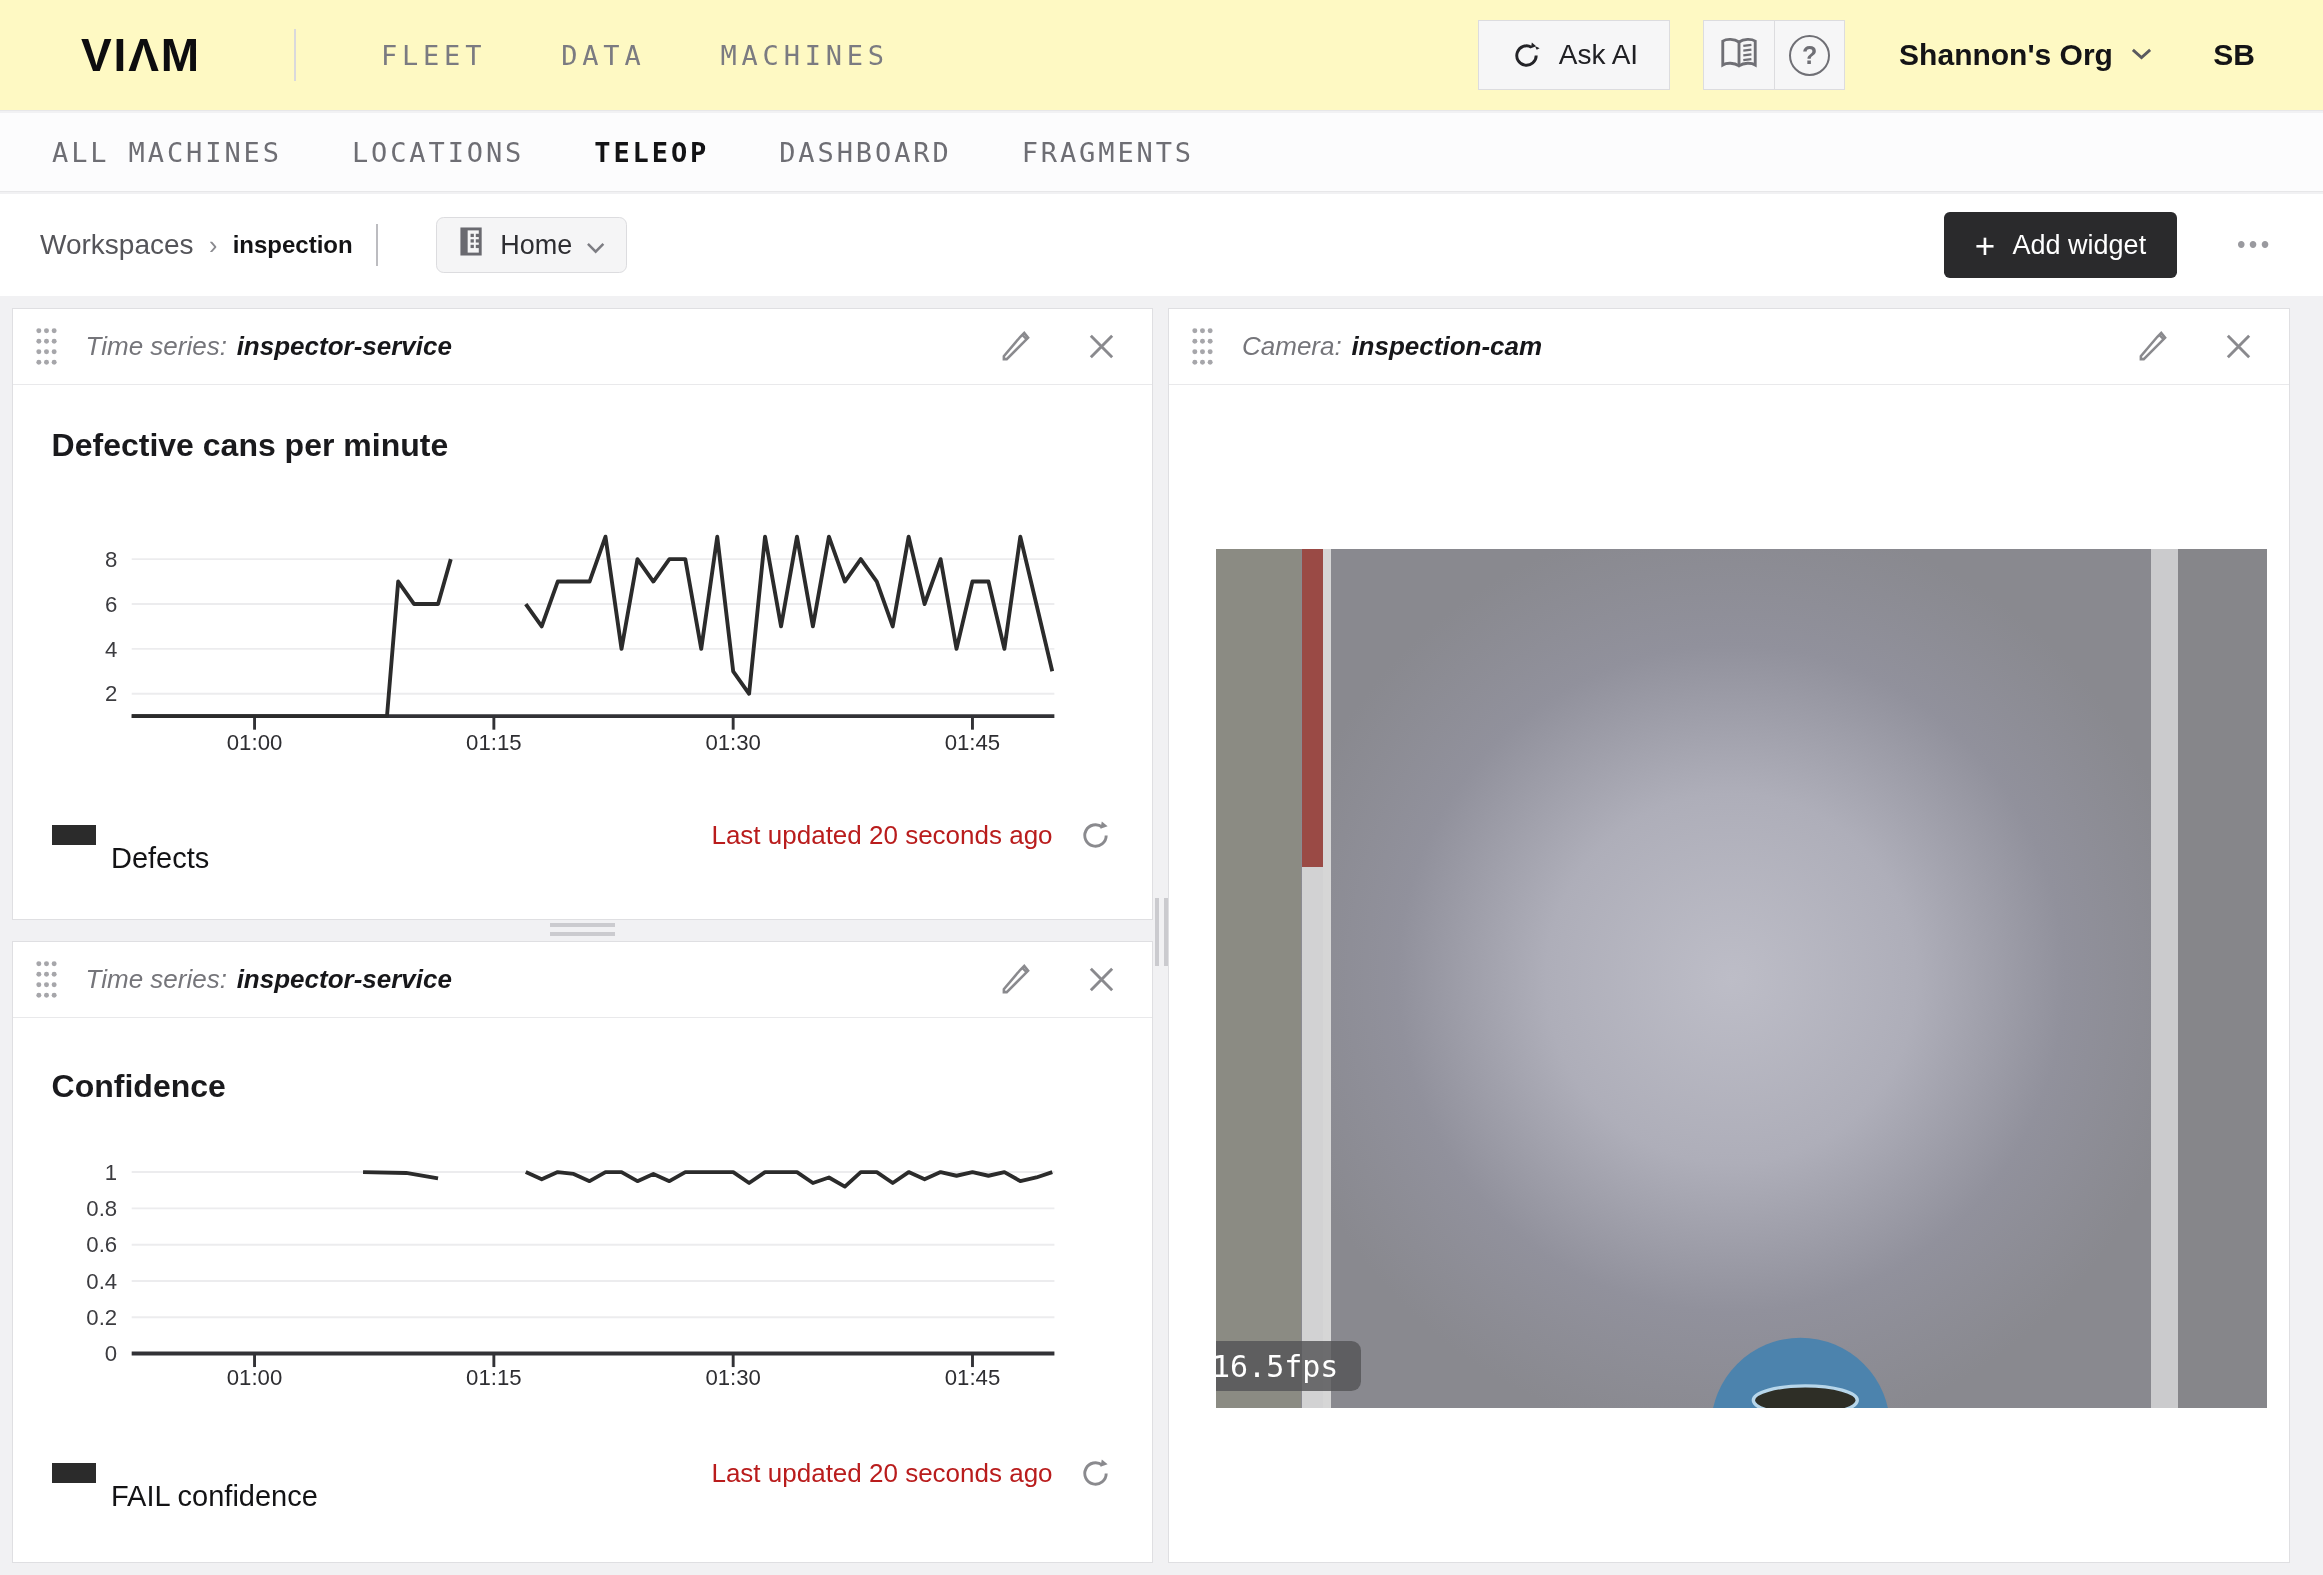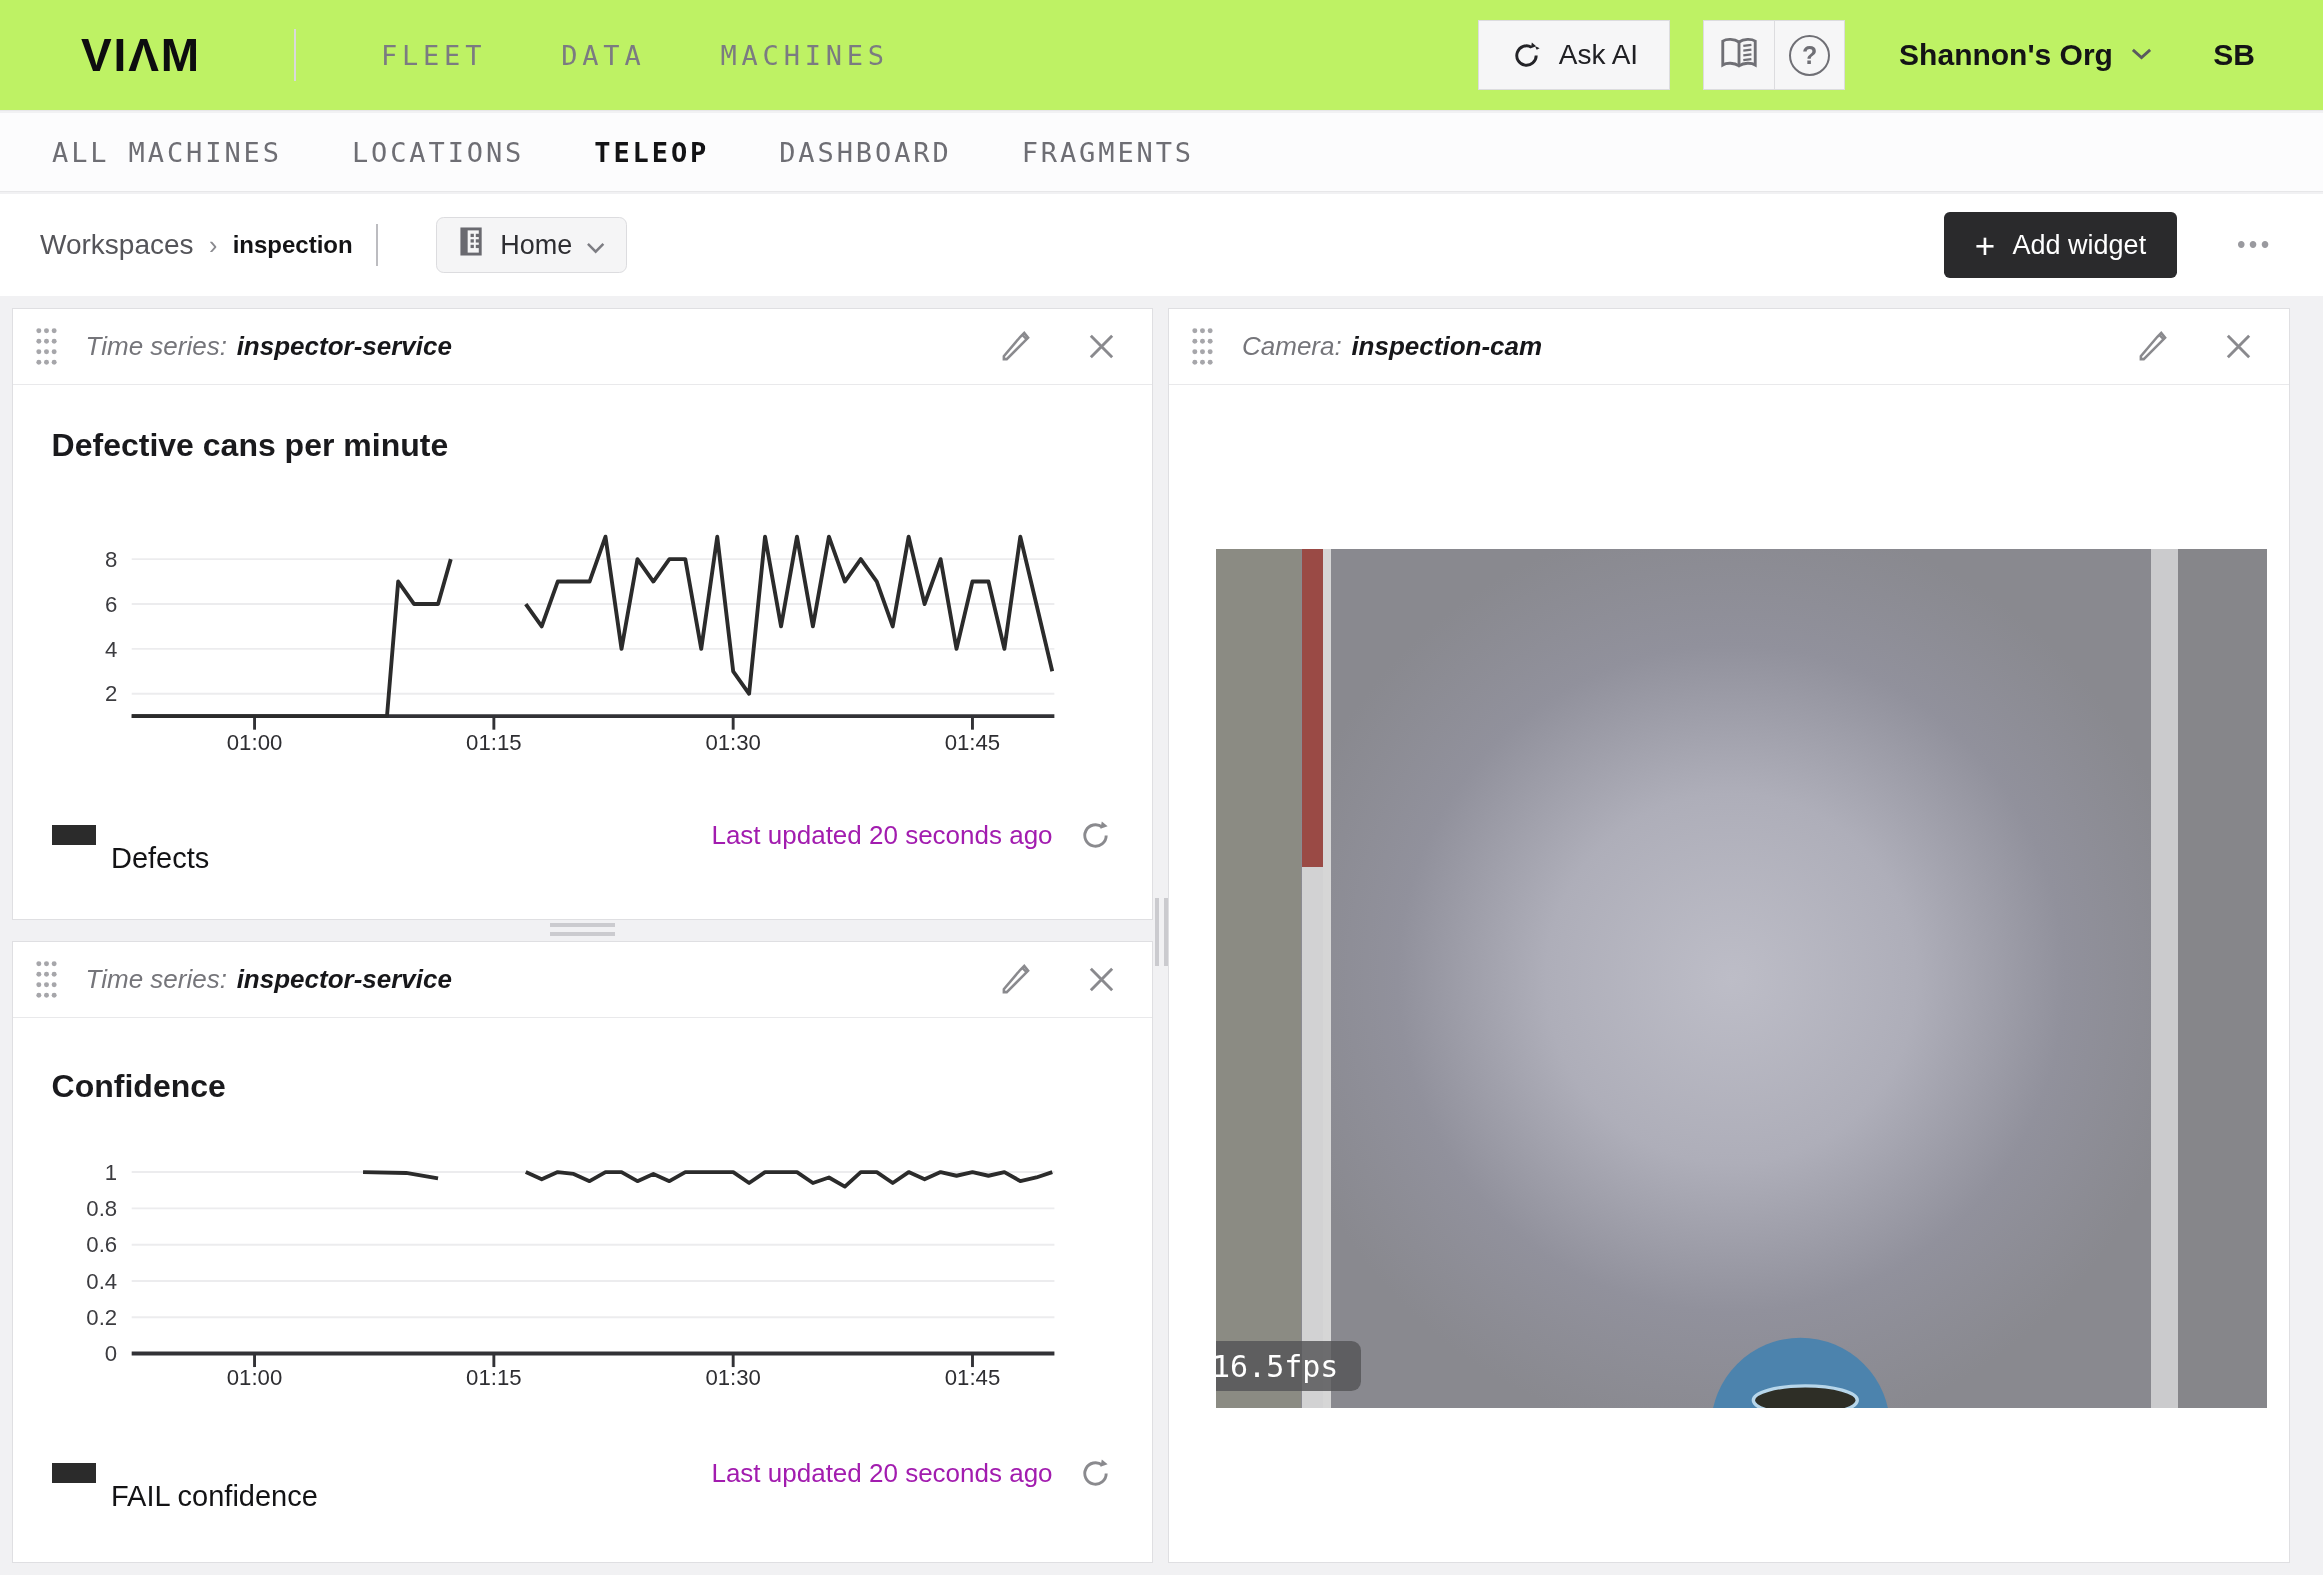--- a/index.html
+++ b/index.html
@@ -6,21 +6,21 @@
   html,body { width:2323px; height:1576px; }
   body {
     font-family:"Liberation Sans", sans-serif;
     background:#f1f1f3; color:#1c1c1e;
     position:relative; overflow:hidden;
   }
 
   
   .header {
     position:absolute; top:0; left:0; width:2323px; height:111px;
-    background:#bef264; border-bottom:1.9px solid #e7e7e9;
+    background:#fef9c3; border-bottom:1.9px solid #e7e7e9;
     display:flex; align-items:center;
   }
   .logo { margin-left:81px; font-size:46px; font-weight:800; letter-spacing:1.9px; color:#0d0d0f; }
   .hdr-divider { width:1.9px; height:52px; background:#d9d9dc; margin-left:93px; }
   .hdr-nav { display:flex; gap:75px; margin-left:85px; }
   .hdr-nav-item { font-family:"DejaVu Sans Mono",monospace; font-size:27px; letter-spacing:4.8px; color:#7b7b81; cursor:pointer; }
   .hdr-right { margin-left:auto; margin-right:68px; display:flex; align-items:center; }
   .askai-btn {
     display:flex; align-items:center; gap:15.4px; height:70px; padding:12px 31px;
     background:#f6f6f7; border:1.9px solid #dcdcdf; font-size:28px; color:#202024; cursor:pointer;
@@ -97,21 +97,21 @@
 
   .legend-row {
     position:absolute; left:39px; right:39px; height:42px;
     display:flex; align-items:center;
   }
   #w1 .legend-row { top:505px; }
   #w2 .legend-row { top:510px; }
   .legend-swatch { width:44px; height:20px; background:#2b2b2b; margin-right:15.4px; }
   .legend-label { font-size:29px; font-weight:500; color:#131315;margin-top:46px; }
   .legend-right { margin-left:auto; display:flex; align-items:center; gap:25px; }
-  .last-updated { font-size:26px; color:#a21caf; }
+  .last-updated { font-size:26px; color:#b91c1c; }
 
   
   .cam-img {
     position:absolute; left:47px; top:240px; width:1051px; height:859px; overflow:hidden;
     background:
       radial-gradient(circle 463px at 49% 50%, #bdbdc7 0%, #aeaeb9 40%, #91919c 72%, #89898f 100%);
   }
   .cam-strip-left { position:absolute; left:0; top:0; width:85px; height:859px; background:#8b8b83; }
   .cam-lightline { position:absolute; left:107px; top:0; width:7.7px; height:859px; background:#d6d6d6; }
   .cam-redbar { position:absolute; left:86px; top:0; width:22px; height:318px; background:#9a4a45; }

